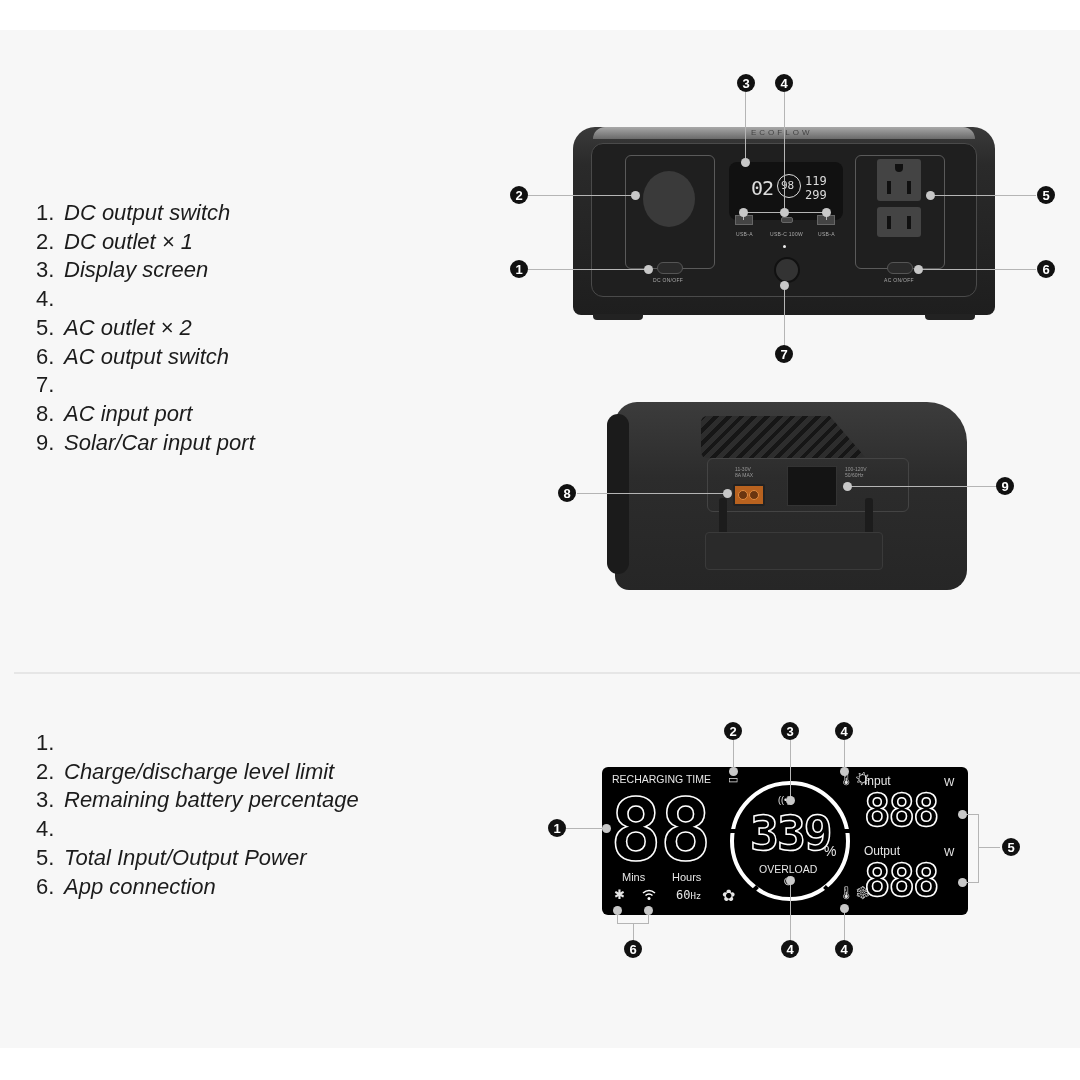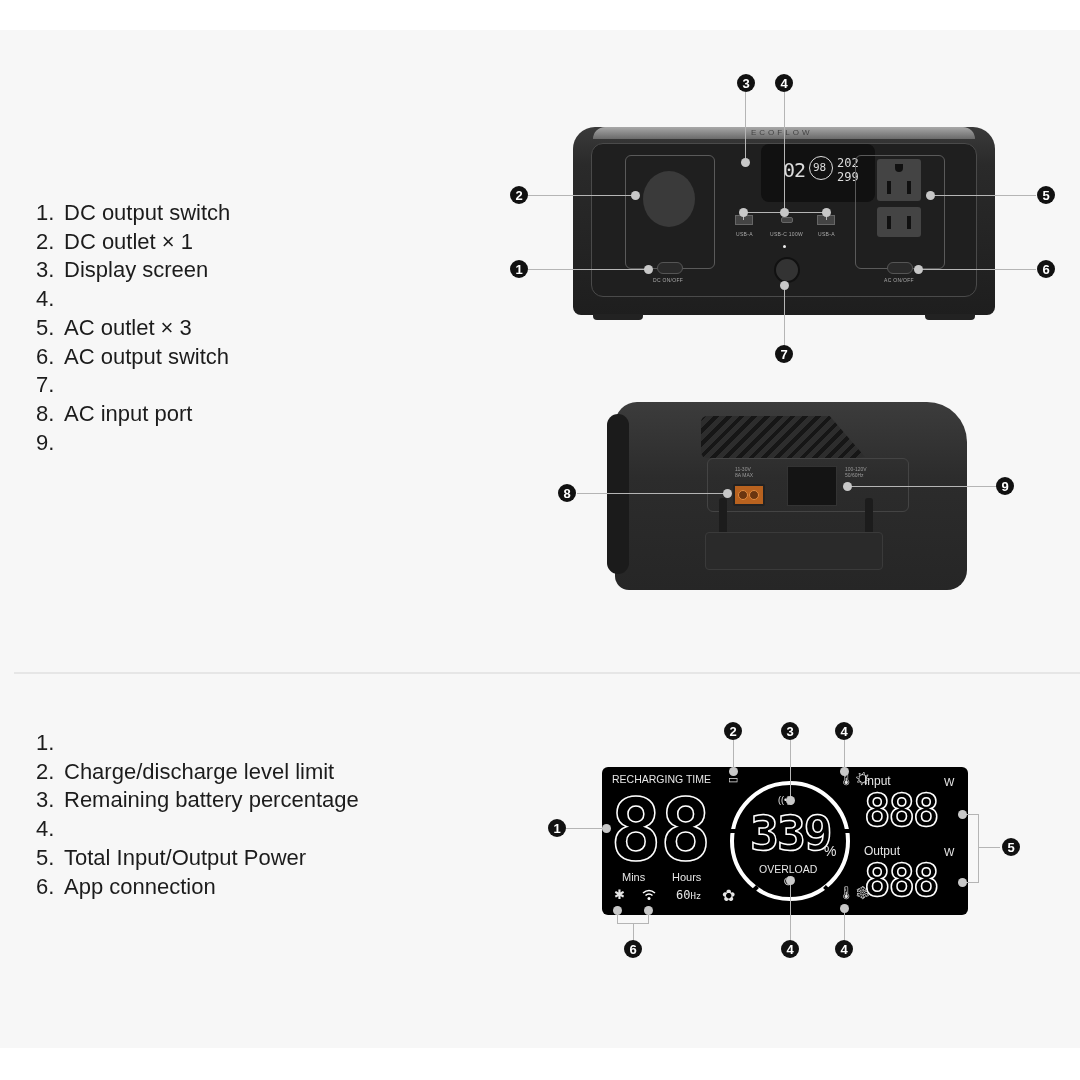--- a/index.html
+++ b/index.html
@@ -2,34 +2,34 @@
 <html><head>
 <meta charset="utf-8">
 <style>
   html,body{margin:0;padding:0;}
   body{width:1080px;height:1080px;background:#ffffff;position:relative;overflow:hidden;font-family:"Liberation Sans",sans-serif;color:#1a1a1a;}
   .panel{position:absolute;left:0;top:30px;width:1080px;height:1018px;background:#f7f7f7;}
   .divider{position:absolute;left:14px;top:672px;width:1066px;height:2px;background:#e6e6e6;}
   .legend{position:absolute;left:36px;margin:0;padding:0;list-style:none;font-size:22px;line-height:28.7px;color:#1c1c1c;}
   .legend li{display:flex;}
   .legend .num{width:28px;flex:none;}
-  .legend .txt{white-space:pre-line;}
+  .legend .txt{white-space:pre-line;font-style:italic;}
   .badge{position:absolute;width:18px;height:18px;border-radius:50%;background:#111;color:#fff;font-size:13px;font-weight:bold;display:flex;align-items:center;justify-content:center;font-family:"Liberation Sans",sans-serif;line-height:1;}
   .line{position:absolute;background:#b5b5b5;}
   .dot{position:absolute;width:9px;height:9px;border-radius:50%;background:#c8c8c8;}
   
   .front{position:absolute;left:573px;top:127px;width:422px;height:188px;border-radius:22px 22px 8px 8px;background:linear-gradient(#3a3a3a,#2a2a2a 20%,#1e1e1e);}
   .front .top-bevel{position:absolute;left:20px;top:0;right:20px;height:12px;background:linear-gradient(#a8a8a8,#6a6a6a);border-radius:16px 16px 0 0;}
   .front .brand{position:absolute;left:178px;top:1px;font-size:8px;letter-spacing:3px;color:#444;}
   .front .inner{position:absolute;left:18px;top:16px;right:18px;bottom:18px;border-radius:12px;background:#1f1f1f;border:1px solid #4a4a4a;}
   .front .box{position:absolute;border:1px solid #5a5a5a;border-radius:6px;}
   .front .dc-socket{position:absolute;width:52px;height:56px;border-radius:50%;background:#3a3a3a;}
   .front .pill{position:absolute;width:24px;height:10px;border-radius:6px;background:#2a2a2a;border:1.5px solid #555;}
   .front .lbl{position:absolute;font-size:5px;color:#aaa;letter-spacing:.3px;}
-  .front .screen{position:absolute;left:156px;top:17px;width:114px;height:58px;border-radius:8px;background:#111;margin-left:32px;}
+  .front .screen{position:absolute;left:156px;top:35px;width:114px;height:58px;border-radius:8px;background:#111;}
   .front .mini{position:absolute;color:#ddd;font-family:"DejaVu Sans Mono",monospace;}
   .front .outlet{position:absolute;width:44px;height:42px;border-radius:3px;background:#444;}
   .front .slot{position:absolute;width:4px;height:13px;background:#111;}
   .front .usb{position:absolute;width:16px;height:8px;background:#444;border:1px solid #666;}
   .front .pwr{position:absolute;left:201px;top:130px;width:22px;height:22px;border-radius:50%;background:#333;border:2px solid #111;}
   .front .foot{position:absolute;bottom:-5px;width:50px;height:6px;background:#222;border-radius:0 0 4px 4px;}
   
   .side{position:absolute;left:615px;top:402px;width:352px;height:188px;border-radius:22px 40px 20px 14px;background:linear-gradient(#3c3c3c,#2c2c2c 40%,#262626);}
   .side .handle{position:absolute;left:-8px;top:12px;width:22px;height:160px;border-radius:12px;background:#1b1b1b;}
   .side .vent{position:absolute;left:86px;top:14px;width:165px;height:42px;background:repeating-linear-gradient(135deg,#161616 0 4px,#2d2d2d 4px 9px);clip-path:polygon(0 0,78% 0,100% 100%,0 100%);border-radius:6px;}
@@ -63,53 +63,54 @@
     </li>
   <li>
       <span class="num">3.</span>
       <span class="txt">Display screen</span>
     </li>
   <li>
       <span class="num">4.</span>
     </li>
   <li>
       <span class="num">5.</span>
-      <span class="txt">AC outlet × 3</span>
+      <span class="txt">AC outlet × 2</span>
     </li>
   <li>
       <span class="num">6.</span>
       <span class="txt">AC output switch</span>
     </li>
   <li>
       <span class="num">7.</span>
     </li>
   <li>
       <span class="num">8.</span>
       <span class="txt">AC input port</span>
     </li>
   <li>
       <span class="num">9.</span>
+      <span class="txt">Solar/Car input port</span>
     </li>
 </ol>
 
 <div class="front">
   <div class="top-bevel"></div>
   <span class="brand">ECOFLOW</span>
   <div class="inner"></div>
 
   <div class="box" style="left:52px;top:28px;width:88px;height:112px;"></div>
   <div class="dc-socket" style="left:70px;top:44px;"></div>
   <div class="pill" style="left:84px;top:135px;"></div>
   <span class="lbl" style="left:80px;top:150px;">DC ON/OFF</span>
 
   <div class="screen">
     <span class="mini" style="left:22px;top:14px;font-size:20px;letter-spacing:-1px;">02</span>
     <span style="position:absolute;left:48px;top:12px;width:22px;height:22px;border:1.5px solid #ddd;border-radius:50%;"></span>
     <span class="mini" style="left:52px;top:17px;font-size:11px;">98</span>
-    <span class="mini" style="left:76px;top:12px;font-size:12px;">202</span>
+    <span class="mini" style="left:76px;top:12px;font-size:12px;">119</span>
     <span class="mini" style="left:76px;top:26px;font-size:12px;">299</span>
   </div>
   <div class="usb" style="left:162px;top:88px;"></div>
   <div class="usb" style="left:208px;top:90px;width:10px;height:4px;border-radius:2px;"></div>
   <div class="usb" style="left:244px;top:88px;"></div>
   <span class="lbl" style="left:163px;top:104px;">USB-A</span>
   <span class="lbl" style="left:197px;top:104px;">USB-C 100W</span>
   <span class="lbl" style="left:245px;top:104px;">USB-A</span>
   <div style="position:absolute;left:210px;top:118px;width:3px;height:3px;background:#eee;border-radius:50%;"></div>
   <div class="pwr"></div>

